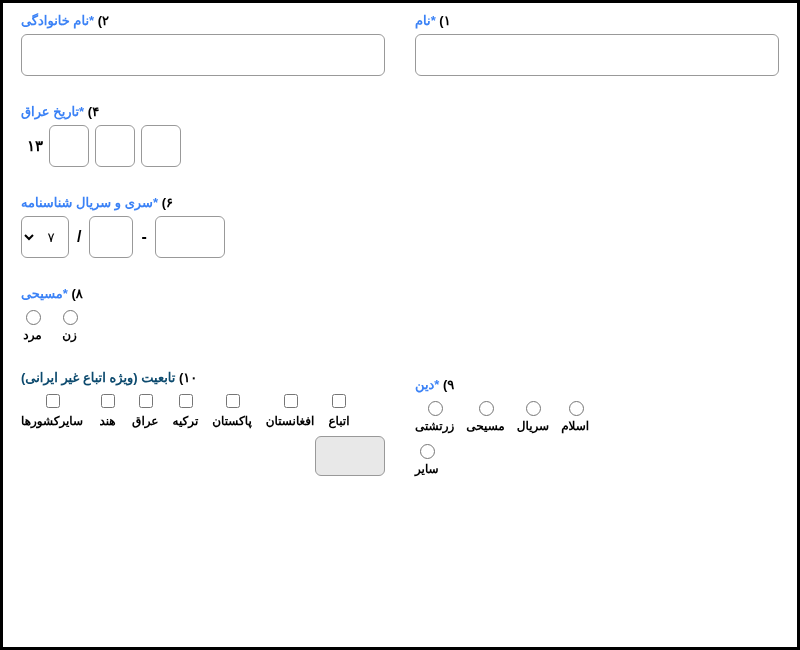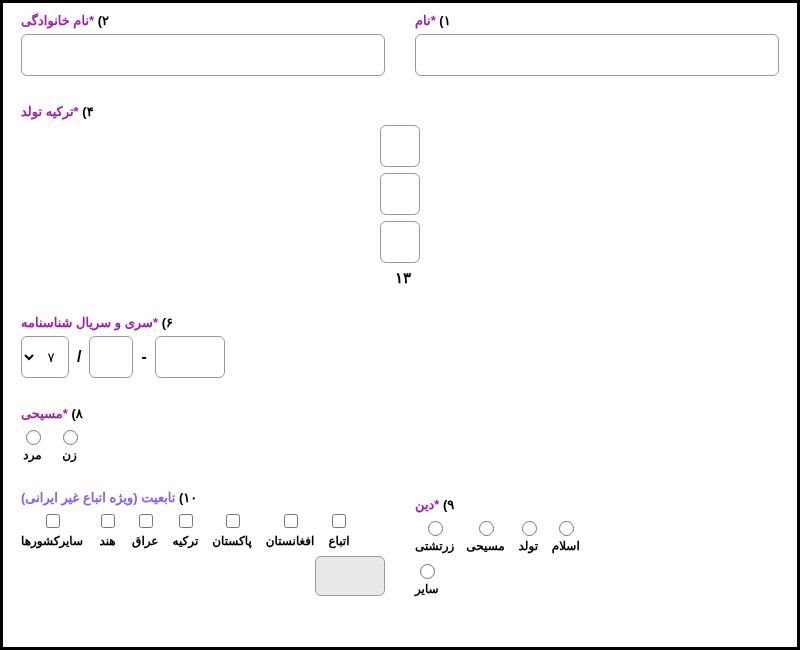--- a/index.html
+++ b/index.html
@@ -34,36 +34,36 @@
   .field-label {
     color: #0000cc;
     font-weight: bold;
     font-size: 13px;
     margin-bottom: 6px;
     text-align: right;
     direction: rtl;
     white-space: nowrap;
   }
   .num { color: #000; font-weight: bold; }
-  .ast { color: #a21caf; }
+  .ast { color: #3b82f6; }
   .text-input {
     width: 100%;
     height: 42px;
     border: 1px solid #999;
     border-radius: 6px;
     padding: 4px 8px;
     font-size: 14px;
     background: #fff;
   }
   .text-input.readonly {
     background: #e8e8e8;
   }
   .dob-group {
     display: flex;
-    flex-direction: column;
+    flex-direction: row;
     align-items: center;
     gap: 6px;
     justify-content: flex-end;
     width: 100%;
   }
   .dob-group .small-input {
     width: 40px;
     height: 42px;
     border: 1px solid #999;
     border-radius: 6px;
@@ -163,21 +163,21 @@
         <span class="ast">*نام خانوادگی</span>
       </div>
       <input type="text" class="text-input" style="">
     </div>
   </div>
 
   <div class="row">
     <div class="col">
       <div class="field-label">
         <span class="num">۴)</span>
-        <span class="ast">*ترکیه تولد</span>
+        <span class="ast">*تاریخ عراق</span>
       </div>
       <div class="dob-group">
         <input type="text" class="small-input" style="">
         <input type="text" class="small-input" style="">
         <input type="text" class="small-input" style="">
         <span class="dob-prefix">۱۳</span>
       </div>
     </div>
   </div>
 
@@ -225,21 +225,21 @@
         <span class="ast">*دین</span>
       </div>
       <div class="religion-block">
         <div class="religion-line">
           <label class="radio-item">
             <input type="radio" name="religion" style="">
             <span>اسلام</span>
           </label>
           <label class="radio-item">
             <input type="radio" name="religion" style="">
-            <span>تولد</span>
+            <span>سریال</span>
           </label>
           <label class="radio-item">
             <input type="radio" name="religion" style="">
             <span>مسیحی</span>
           </label>
           <label class="radio-item">
             <input type="radio" name="religion" style="">
             <span>زرتشتی</span>
           </label>
         </div>
@@ -248,21 +248,21 @@
             <input type="radio" name="religion" style="">
             <span>سایر</span>
           </label>
         </div>
       </div>
     </div>
 
     <div class="nat-left">
       <div class="field-label">
         <span class="num">۱۰)</span>
-        <span style="color:#8b5cf6">تابعیت (ویژه اتباع غیر ایرانی)</span>
+        <span style="color:#0c4a6e">تابعیت (ویژه اتباع غیر ایرانی)</span>
       </div>
       <div class="check-group">
         <label class="check-item">
           <input type="checkbox" style="">
           <span>اتباع</span>
         </label>
         <label class="check-item">
           <input type="checkbox" style="">
           <span>افغانستان</span>
         </label>

